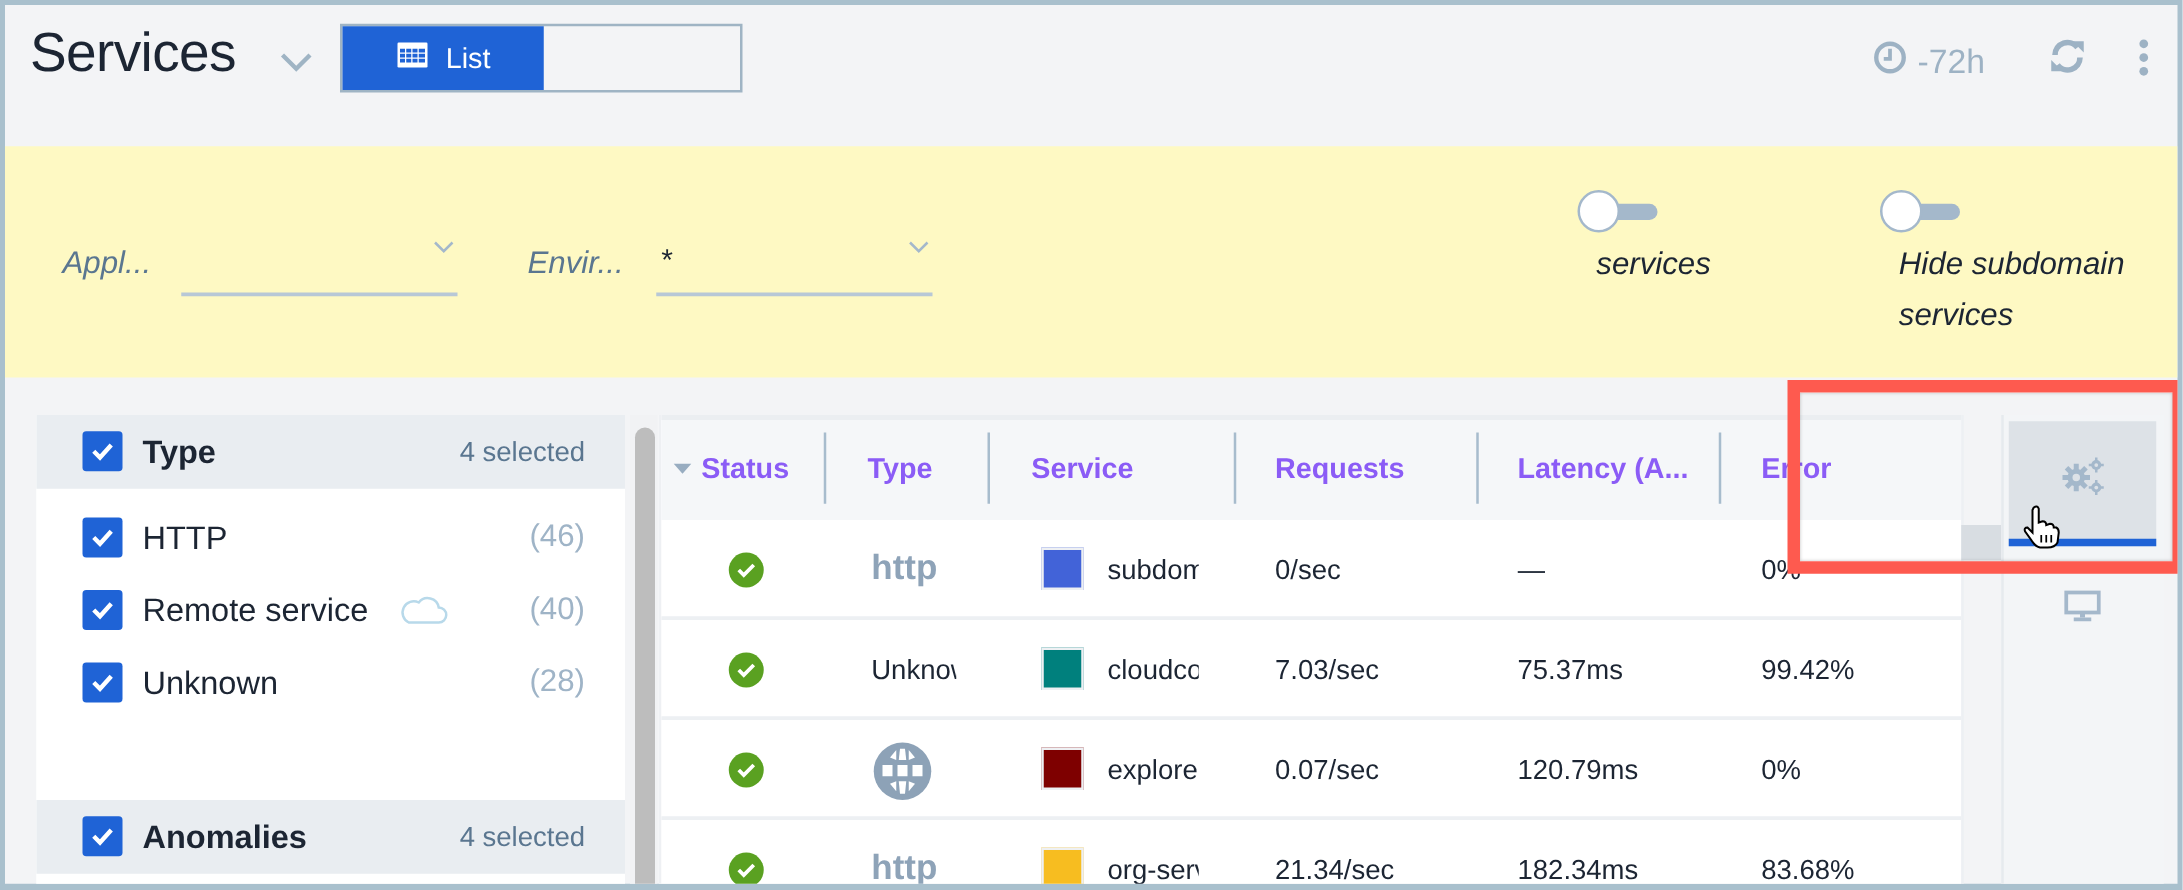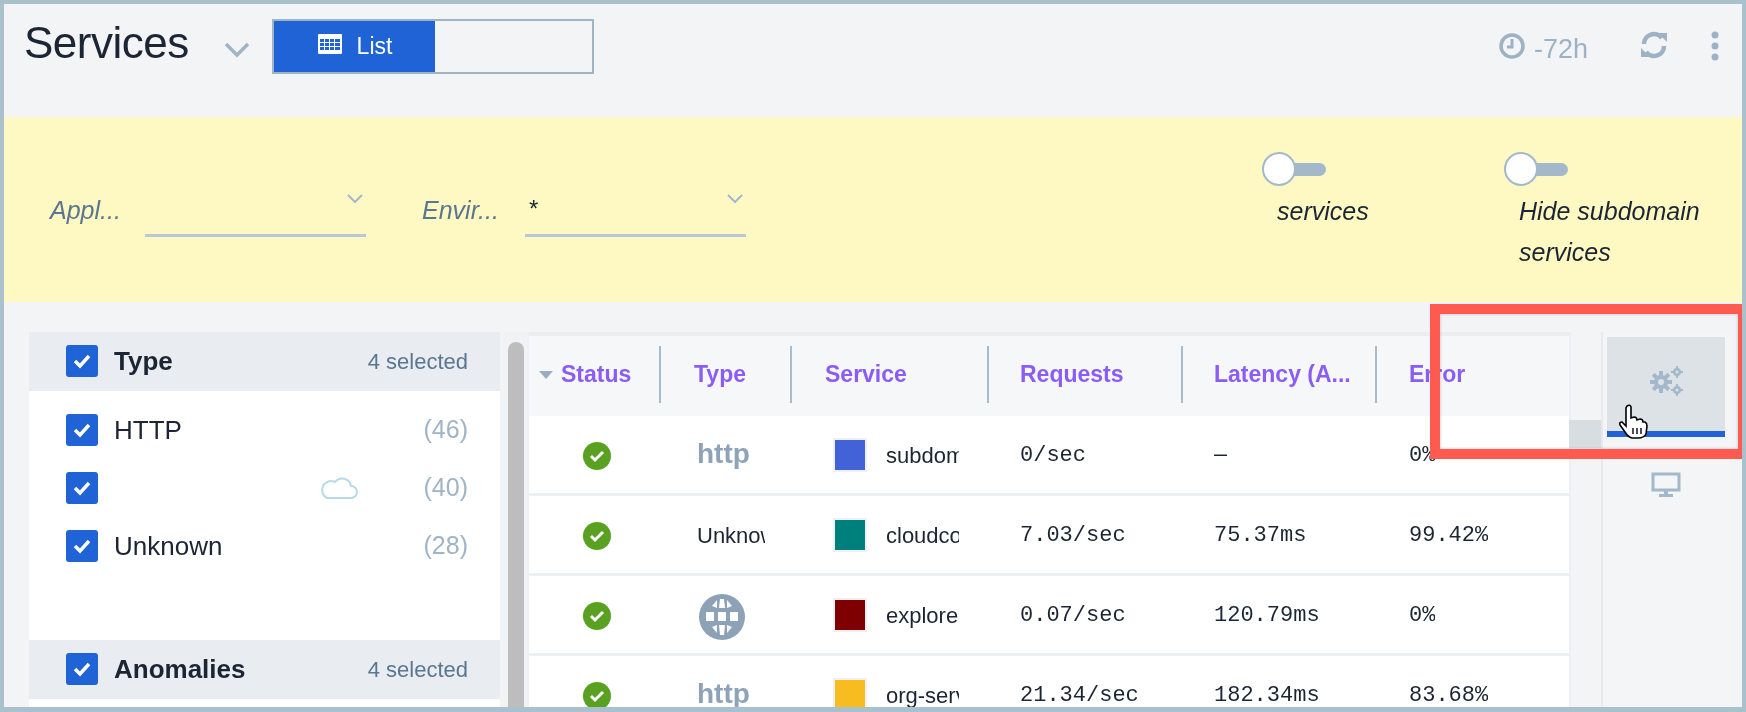--- a/index.html
+++ b/index.html
@@ -82,21 +82,21 @@
   
   .table {
     position: absolute; left: 523px; top: 328px; width: 1042px; height: 380px; background: #ffffff; overflow: hidden;
     border-left: 2px solid #eef0f3;
   }
   .thead { position: absolute; left: 0; top: 0; width: 1042px; height: 84px; background: #f5f7f9; border-top: 4px solid #ebeef1; }
   .th { position: absolute; top: 25px; font-size: 23px; font-weight: bold; color: #8b5cf6; cursor: pointer; white-space: nowrap; }
   .sep { position: absolute; top: 10px; width: 2px; height: 57px; background: #a7bccd; }
   .sort-arrow { position: absolute; left: 10px; top: 35px; width: 0; height: 0; border-left: 7px solid transparent; border-right: 7px solid transparent; border-top: 8px solid #98adc1; }
   .tr { position: absolute; left: 0; width: 1042px; height: 80px; border-bottom: 3px solid #edf0f3; cursor: pointer; }
-  .td { position: absolute; top: 27px; font-size: 22px; color: #1c2533; white-space: nowrap; overflow: hidden; font-family: Liberation Mono, monospace; }
+  .td { position: absolute; top: 27px; font-size: 22px; color: #1c2533; white-space: nowrap; overflow: hidden; }
   .status-ok { position: absolute; left: 54px; top: 26px; width: 28px; height: 28px; border-radius: 50%; background: #5aa121; display: flex; align-items: center; justify-content: center; }
   .type-http { position: absolute; left: 168px; top: 22px; font-size: 28px; font-weight: bold; color: #8ea3b8; }
   .type-text { position: absolute; left: 168px; top: 27px; width: 68px; font-size: 22px; color: #1c2533; overflow: hidden; white-space: nowrap; }
   .type-globe { position: absolute; left: 168px; top: 16px; }
   .swatch { position: absolute; left: 304px; top: 22px; width: 34px; height: 34px; border: 2px solid #eef0f3; }
   .svc { position: absolute; left: 357px; top: 27px; width: 73px; font-size: 22px; color: #1c2533; overflow: hidden; white-space: nowrap; }
 
   .table-vbar { position: absolute; left: 1565px; top: 416px; width: 32px; height: 28px; background: #d8dde2; }
   .table-rborder { position: absolute; left: 1565px; top: 328px; width: 2px; height: 380px; background: #edf0f3; }
 
@@ -238,20 +238,21 @@
       </span>
       <span class="facet-label" style="top:11px">HTTP</span>
       <span class="facet-count" style="top:11px">(46)</span>
     </div>
     <div class="facet-row" style="top:130px">
       <span class="cb" style="top:10px">
         <svg width="20" height="16" viewBox="0 0 20 16">
             <polyline points="3,8 8,13 17,3" fill="none" stroke="#fff" stroke-width="3.5"></polyline>
           </svg>
       </span>
+      <span class="facet-label" style="top:11px">Remote service</span>
       <span class="cloud" style="top:12px">
         <svg width="40" height="28" viewBox="0 0 40 28">
             <path d="M8 24 H32 A6 6 0 0 0 32 12 A9 9 0 0 0 16 8 A7 7 0 0 0 8 24 Z" fill="none" stroke="#b8d9ea" stroke-width="2"></path>
           </svg>
       </span>
       <span class="facet-count" style="top:11px">(40)</span>
     </div>
     <div class="facet-row" style="top:188px">
       <span class="cb" style="top:10px">
         <svg width="20" height="16" viewBox="0 0 20 16">

